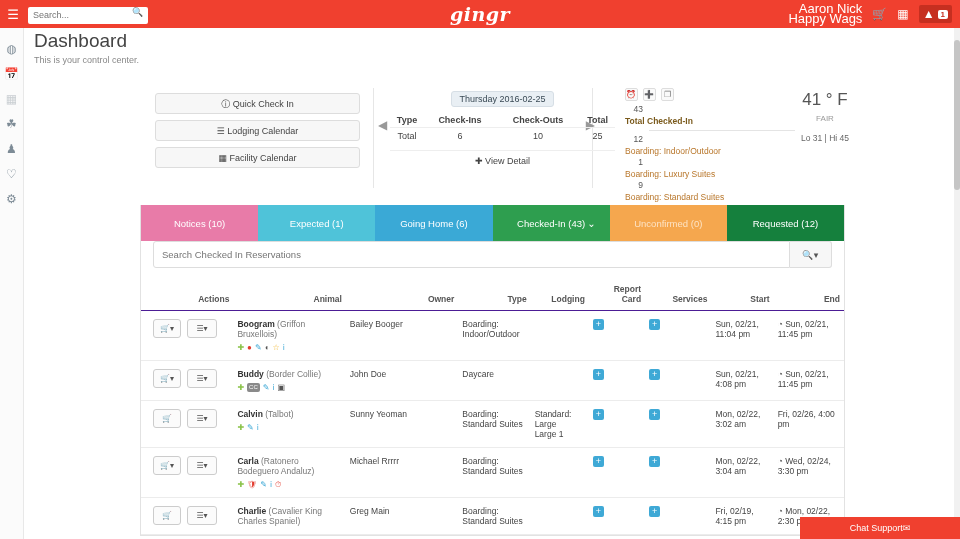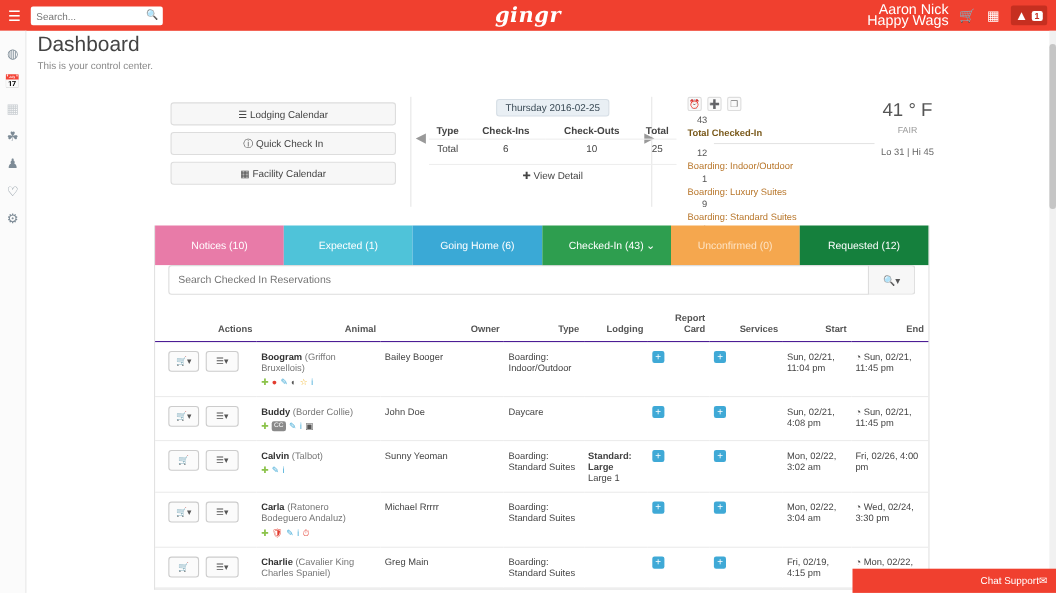--- a/index.html
+++ b/index.html
@@ -165,26 +165,26 @@
   .ic.dark { color: #555; }
   .ic.star { color: #f0b429; }
   .ic.info { color: #3fa9d6; }
   .ic.cc { background: #8a8a8a; color: #fff; font-size: 6px; padding: 0 2px; border-radius: 2px; }
   .plusbox {
     width: 11px; height: 11px; background: #3fa9d6; color: #fff;
     display: flex; align-items: center; justify-content: center;
     font-size: 9px; line-height: 9px; border-radius: 2px;
   }
   .red-txt { color: #e23b2e; }
-  .bold-dark { font-weight: bold; color: #444; }
+  .bold-dark { font-weight: normal; color: #444; }
   
   .chat {
-    position: absolute; right: 0; bottom: 0; width: 185px; height: 22px;
+    position: absolute; right: 0; bottom: 0; width: 160px; height: 22px;
     background: #f0402f; color: #fff; font-size: 9px;
-    display: flex; align-items: center; padding: 0 8px; justify-content: flex-end;
+    display: flex; align-items: center; padding: 0 8px; justify-content: center;
   }
   .scrollbar {
     position: absolute; right: 0; top: 28px; width: 6px; height: 511px; background: #f1f1f1;
   }
   .scrollthumb { position: absolute; right: 0; top: 40px; width: 6px; height: 150px; background: #c5c5c5; border-radius: 3px; }
 </style>
 </head>
 <body>
 
 <div class="topbar">
@@ -219,22 +219,22 @@
 </div>
 
 <div class="page-head">
   <h1 class="page-title">Dashboard</h1>
   <div class="page-sub">This is your control center.</div>
 </div>
 
 <div class="widgets">
 
   <div class="btn-stack">
+    <button class="big-btn">ⓘ Quick Check In</button>
     <button class="big-btn">☰ Lodging Calendar</button>
-    <button class="big-btn">ⓘ Quick Check In</button>
     <button class="big-btn">▦ Facility Calendar</button>
   </div>
 
   <div class="vline" style="left:233px;"></div>
   <div class="arrow-l">◀</div>
   <div class="vline" style="left:452px;"></div>
   <div class="arrow-r">▶</div>
 
   <div class="summary">
     <div class="date-pill">Thursday 2016-02-25</div>

